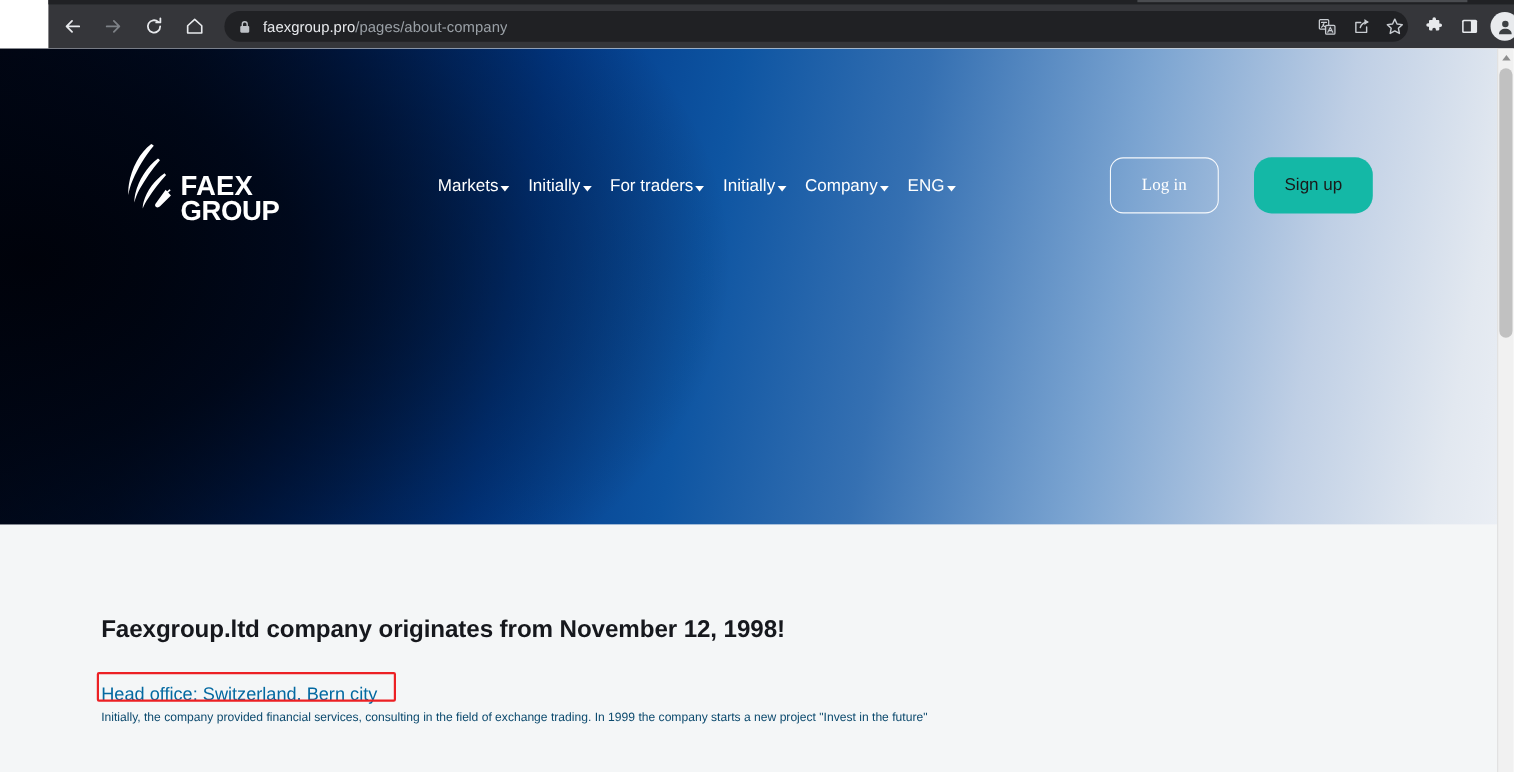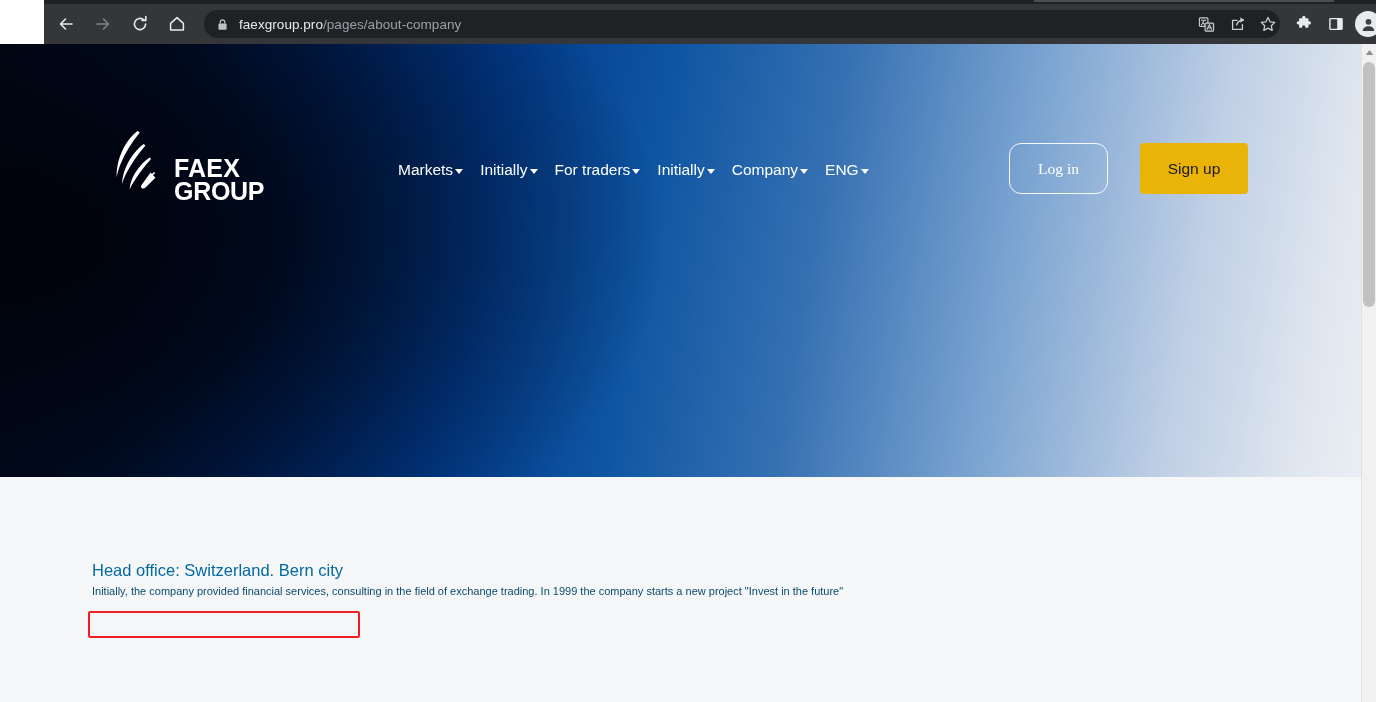--- a/index.html
+++ b/index.html
@@ -145,21 +145,21 @@
   
   #site-header {
     position: absolute; top: 0; left: 0;
     width: 1361px; height: 170px;
     display: flex; align-items: center;
     z-index: 5;
   }
   #brand-logo {
     position: absolute; left: 104px; top: 84px;
     display: flex; align-items: flex-end;
-    gap: 12px;
+    gap: 2px;
   }
   #logo-wing { flex: none; }
   #logo-wordmark {
     color: #ffffff;
     font-weight: 700;
     font-size: 25px;
     line-height: 0.92;
     letter-spacing: 0.2px;
     margin-bottom: 1px;
   }
@@ -195,22 +195,22 @@
     border-radius: 12px;
     color: #ffffff;
     font-size: 15.5px;
     display: flex; align-items: center; justify-content: center;
     background: transparent;
     font-family: Liberation Serif, serif;
   }
   #btn-signup {
     position: absolute; left: 1140px; top: 99px;
     width: 108px; height: 51px;
-    background: #eab308;
-    border-radius: 4px;
+    background: #14b8a6;
+    border-radius: 16px;
     color: #1a1a1a;
     font-size: 15.5px;
     display: flex; align-items: center; justify-content: center;
   }
 
   #hero-title {
     position: absolute;
     left: 0; right: 0; top: 296px;
     text-align: center;
     color: #ffffff;
@@ -452,20 +452,21 @@
       </nav>
 
       <a id="btn-login">Log in</a>
       <a id="btn-signup">Sign up</a>
     </header>
 
   </section>
 
   <section id="content-section">
     <div id="content-inner">
+      <h2 id="about-heading">Faexgroup.ltd company originates from November 12, 1998!</h2>
       <div id="head-office-line">Head office: Switzerland. Bern city</div>
       <p id="about-paragraph">Initially, the company provided financial services, consulting in the field of exchange trading. In 1999 the company starts a new project "Invest in the future"</p>
       <div id="annotation-box"></div>
     </div>
   </section>
 
 </div>
 
 <div id="scrollbar">
   <div id="scroll-up-arrow">

